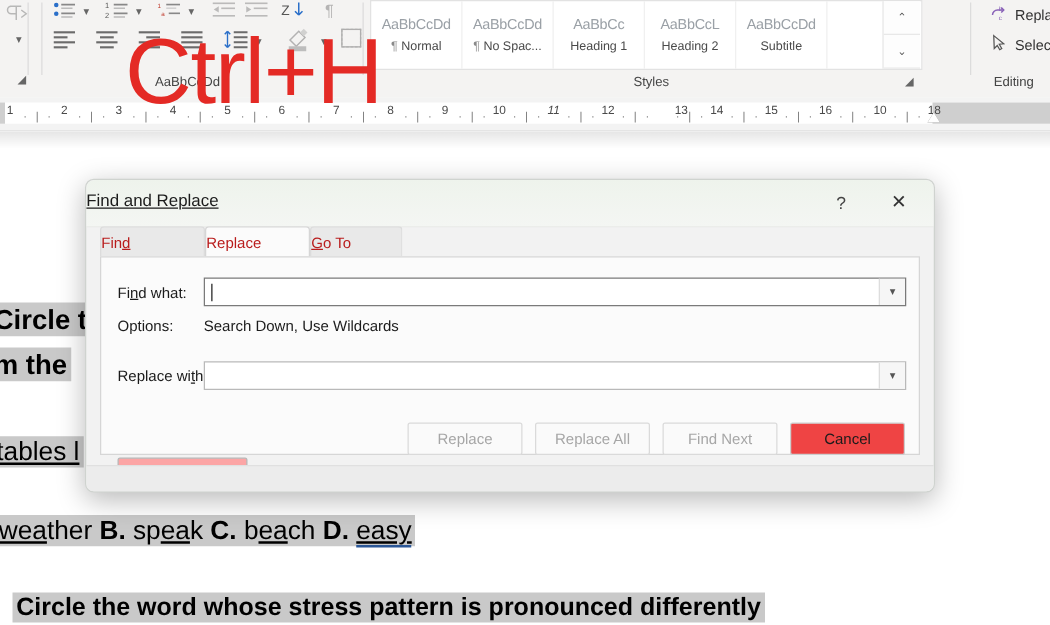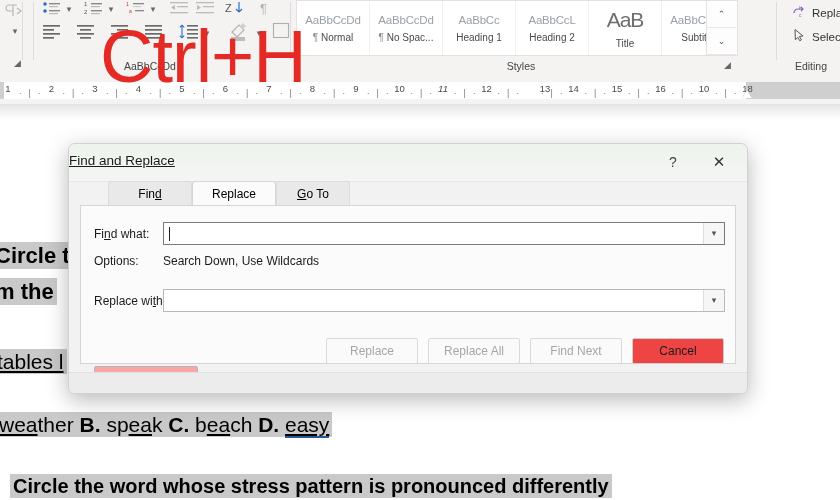--- a/index.html
+++ b/index.html
@@ -74,22 +74,22 @@
   #dlg-title{position:absolute;left:0;top:0;width:678px;height:37px;
      background:linear-gradient(to bottom,#eef3ec,#f4f6f3);border-bottom:1px solid #e6e8e5;
      border-radius:7px 7px 0 0;}
   #dlg-title-text{position:absolute;left:0;top:9px;font-size:13.5px;color:#1b1b1b;text-decoration:underline;}
   #help-btn{position:absolute;left:592px;top:7px;width:24px;height:22px;
      font-size:14px;color:#444;text-align:center;line-height:22px;}
   #close-btn{position:absolute;left:638px;top:7px;width:24px;height:22px;
      font-size:15px;color:#333;text-align:center;line-height:22px;}
 
   #tabstrip{position:absolute;left:11px;top:37px;width:656px;height:24px;}
-  .tab{position:absolute;top:0;height:24px;font-size:12px;color:#000000;
-     display:flex;align-items:center;justify-content:center;box-sizing:border-box;margin-left:28px;}
+  .tab{position:absolute;top:0;height:24px;font-size:12px;color:#b91c1c;
+     display:flex;align-items:center;box-sizing:border-box;}
   .tab.inactive{background:#e9e9e9;border:1px solid #dcdcdc;border-bottom:none;border-radius:3px 3px 0 0;}
   .tab.active{background:#fbfbfb;border:1px solid #d6d6d6;border-bottom:1px solid #fbfbfb;
      border-radius:3px 3px 0 0;height:25px;}
 
   #panel{position:absolute;left:11px;top:61px;width:656px;height:159px;
      background:#fbfbfb;border:1px solid #d6d6d6;box-sizing:border-box;}
 
   .fld-label{position:absolute;font-size:12px;color:#1b1b1b;white-space:nowrap;}
   .combo{position:absolute;height:23px;background:#ffffff;border:1px solid #b9b9b9;box-sizing:border-box;}
   .combo.focused{border:1px solid #7a7a7a;}
@@ -258,24 +258,20 @@
         <span class="style-preview">AaBbCcDd</span>
         <span class="style-name"><span class="pil">¶</span> <span>No Spac...</span></span>
       </div>
       <div class="style-item">
         <span class="style-preview">AaBbCc</span>
         <span class="style-name">Heading 1</span>
       </div>
       <div class="style-item">
         <span class="style-preview">AaBbCcL</span>
         <span class="style-name">Heading 2</span>
-      </div>
-      <div class="style-item">
-        <span class="style-preview big">AaB</span>
-        <span class="style-name">Title</span>
       </div>
       <div class="style-item">
         <span class="style-preview">AaBbCcDd</span>
         <span class="style-name">Subtitle</span>
       </div>
     </div>
     <div id="gallery-scroll">
       <div class="gsbtn">⌃</div>
       <div class="gsbtn">⌄</div>
     </div>

